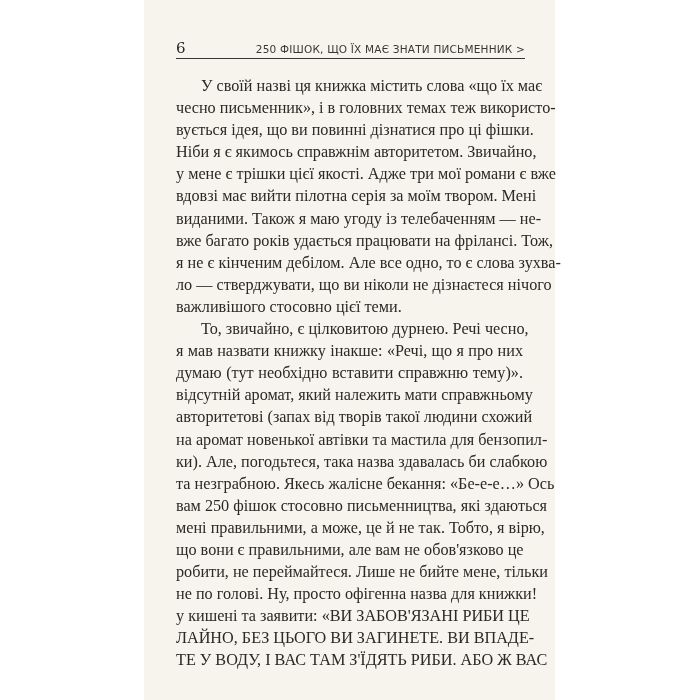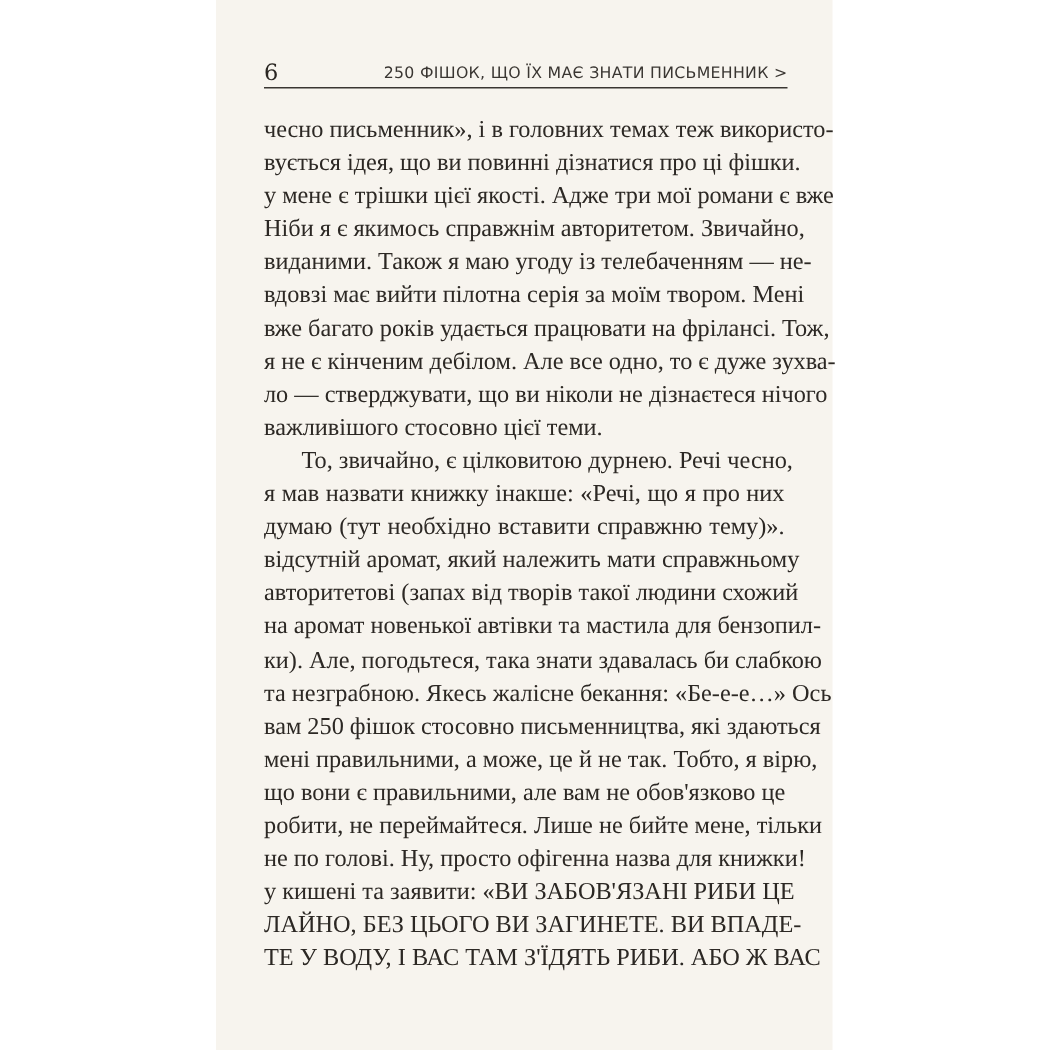--- a/index.html
+++ b/index.html
@@ -69,40 +69,41 @@
 
 <div class="page">
   <div class="running-head">
     <span class="page-number">6</span>
     <span class="running-title">250 ФІШОК, ЩО ЇХ МАЄ ЗНАТИ ПИСЬМЕННИК  &gt;</span>
   </div>
 
   <div class="body-text">
 
     <div class="paragraph">
+      <div class="line indent">У своїй назві ця книжка містить слова «що їх має</div>
       <div class="line">чесно письменник», і в головних темах теж використо-</div>
       <div class="line">вується ідея, що ви повинні дізнатися про ці фішки.</div>
+      <div class="line">Ніби я є якимось справжнім авторитетом. Звичайно,</div>
       <div class="line">у мене є трішки цієї якості. Адже три мої романи є вже</div>
-      <div class="line">Ніби я є якимось справжнім авторитетом. Звичайно,</div>
+      <div class="line">вдовзі має вийти пілотна серія за моїм твором. Мені</div>
       <div class="line">виданими. Також я маю угоду із телебаченням — не-</div>
-      <div class="line">вдовзі має вийти пілотна серія за моїм твором. Мені</div>
       <div class="line">вже багато років удається працювати на фрілансі. Тож,</div>
-      <div class="line">я не є кінченим дебілом. Але все одно, то є дуже зухва-</div>
+      <div class="line">я не є кінченим дебілом. Але все одно, то є слова зухва-</div>
       <div class="line">ло — стверджувати, що ви ніколи не дізнаєтеся нічого</div>
       <div class="line last">важливішого стосовно цієї теми.</div>
     </div>
 
     <div class="paragraph">
       <div class="line indent">То, звичайно, є цілковитою дурнею. Речі чесно,</div>
       <div class="line">я мав назвати книжку інакше: «Речі, що я про них</div>
       <div class="line">думаю (тут необхідно вставити справжню тему)».</div>
       <div class="line">відсутній аромат, який належить мати справжньому</div>
       <div class="line">авторитетові (запах від творів такої людини схожий</div>
       <div class="line">на аромат новенької автівки та мастила для бензопил-</div>
-      <div class="line">ки). Але, погодьтеся, така знати здавалась би слабкою</div>
+      <div class="line">ки). Але, погодьтеся, така назва здавалась би слабкою</div>
       <div class="line">та незграбною. Якесь жалісне бекання: «Бе-е-е…» Ось</div>
       <div class="line">вам 250 фішок стосовно письменництва, які здаються</div>
       <div class="line">мені правильними, а може, це й не так. Тобто, я вірю,</div>
       <div class="line">що вони є правильними, але вам не обов'язково це</div>
       <div class="line">робити, не переймайтеся. Лише не бийте мене, тільки</div>
       <div class="line">не по голові. Ну, просто офігенна назва для книжки!</div>
     </div>
 
     <div class="paragraph">
       <div class="line">у кишені та заявити: «ВИ ЗАБОВ'ЯЗАНІ РИБИ ЦЕ</div>

